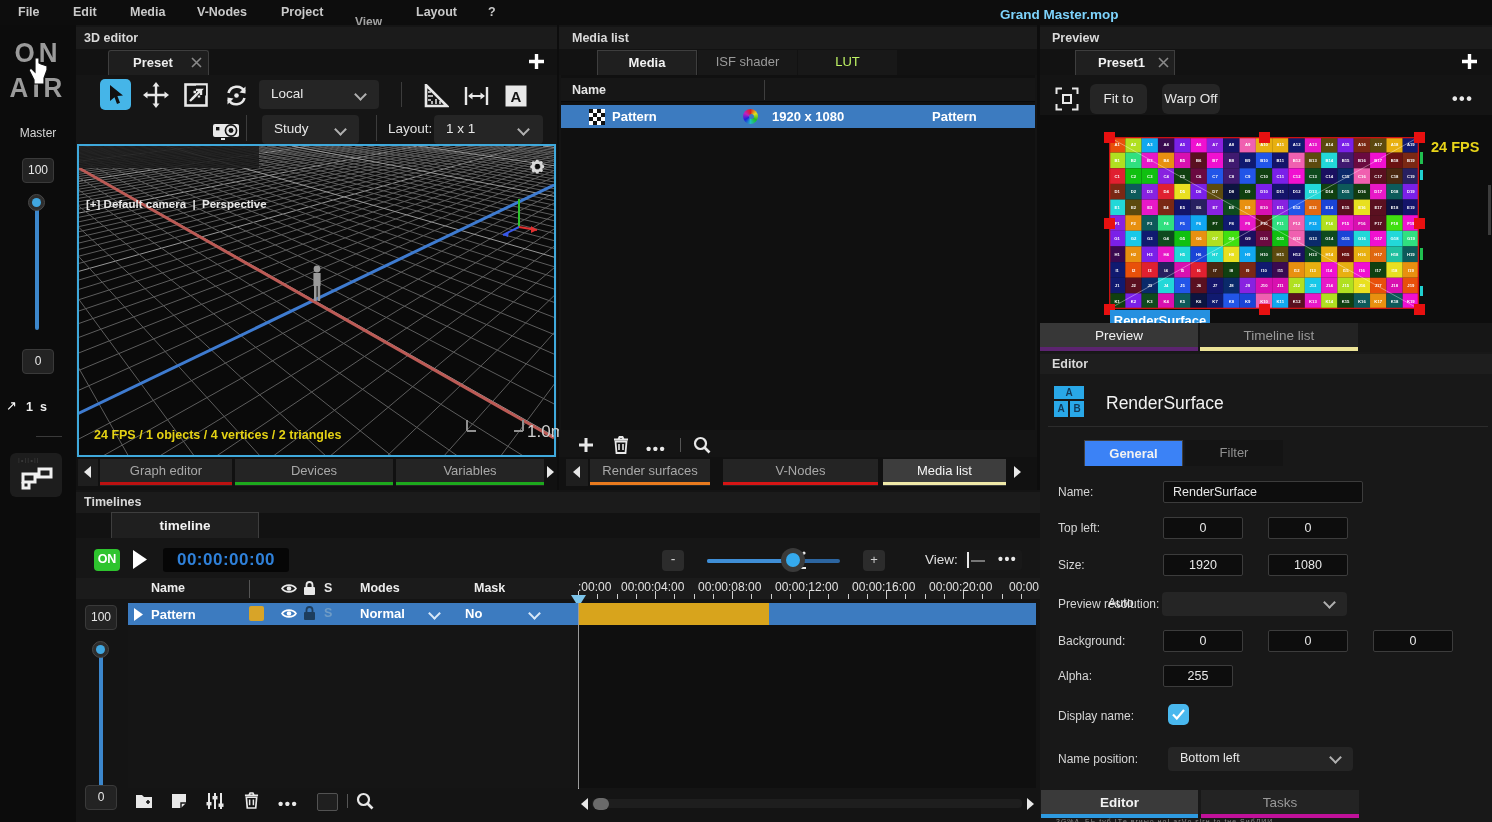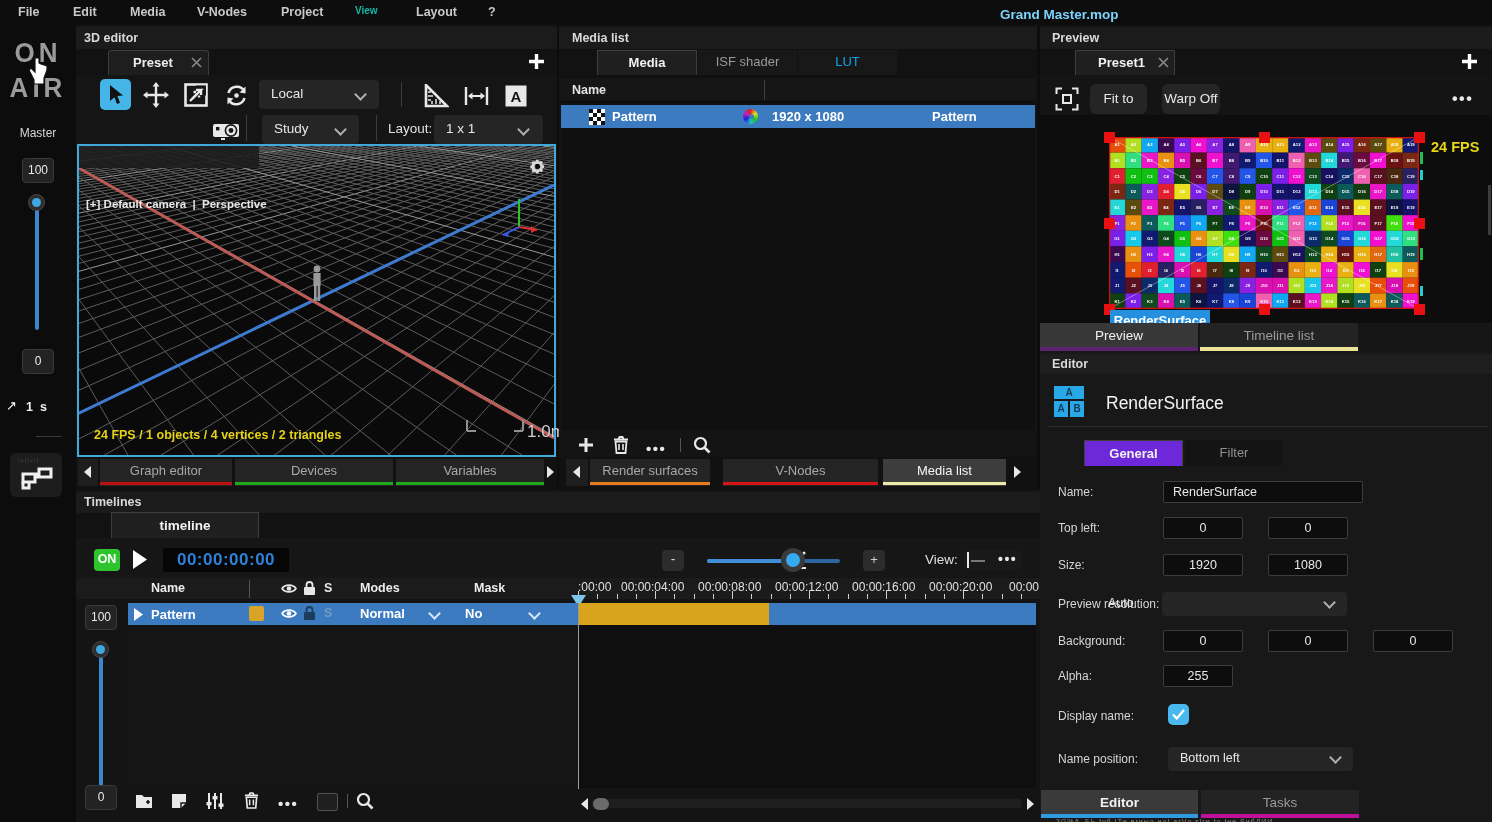--- a/index.html
+++ b/index.html
@@ -11,21 +11,21 @@
 .dd{position:absolute;background:#252525;border-radius:4px;color:#e0e0e0;font-size:13px;}
 .chev{position:absolute;width:9px;height:9px;border-right:2px solid #b0b0b0;border-bottom:2px solid #b0b0b0;transform:rotate(45deg);}
 </style></head><body>
 
 <div class="abs" style="left:0;top:0;width:1492px;height:25px;background:#0d0d0d;"></div>
 <div class="abs" style="top:5px;color:#c9c9c9;font-size:12.5px;font-weight:bold;left:18px;">File</div>
 <div class="abs" style="top:5px;color:#c9c9c9;font-size:12.5px;font-weight:bold;left:73px;">Edit</div>
 <div class="abs" style="top:5px;color:#c9c9c9;font-size:12.5px;font-weight:bold;left:130px;">Media</div>
 <div class="abs" style="top:5px;color:#c9c9c9;font-size:12.5px;font-weight:bold;left:197px;">V-Nodes</div>
 <div class="abs" style="top:5px;color:#c9c9c9;font-size:12.5px;font-weight:bold;left:281px;">Project</div>
-<div class="abs" style="top:5px;color:#14b8a6;font-size:10px;font-weight:bold;left:355px;">View</div>
+<div class="abs" style="top:15px;color:#a3a3a3;font-size:12px;font-weight:bold;left:355px;">View</div>
 <div class="abs" style="top:5px;color:#c9c9c9;font-size:12.5px;font-weight:bold;left:416px;">Layout</div>
 <div class="abs" style="top:5px;color:#c9c9c9;font-size:12.5px;font-weight:bold;left:488px;">?</div>
 <div class="abs" style="top:7px;color:#7dd3fc;font-size:13.5px;font-weight:bold;left:1000px;">Grand Master.mop</div>
 
 <div class="abs" style="left:0;top:25px;width:76px;height:797px;background:#0c0c0c;"></div>
 <div class="abs" style="left:8px;top:36px;width:60px;color:#9b9b9b;font-weight:bold;font-size:26px;letter-spacing:4px;line-height:34px;text-align:center;transform:scaleY(1.05);">ON<br>AIR</div>
 <svg class="abs" style="left:28px;top:56px;" width="24" height="30" viewBox="0 0 24 30">
  <path d="M7 2 L7 16 L3 12 L1 14 L6 24 L6 28 L16 28 L16 22 L19 14 L19 10 L16 9 L13 8 L11 7 L11 2 Z" fill="#fff" stroke="#111" stroke-width="1.2"></path>
 </svg>
 <div class="abs lbl" style="left:0;top:126px;width:76px;text-align:center;">Master</div>
@@ -274,21 +274,21 @@
 <svg class="abs" style="left:546px;top:466px;" width="9" height="12" viewBox="0 0 9 12">
     <path d="M1 0 L8 6 L1 12 Z" fill="#e8e8e8"></path>
   </svg>
 
 <div class="abs" style="left:559px;top:25px;width:478px;height:465px;background:#141414;"></div>
 <div class="abs" style="left:559px;top:27px;width:478px;height:22px;background:#1b1b1b;"></div>
 <div class="abs panel-title" style="left:572px;top:31px;">Media list</div>
 <div class="abs" style="left:559px;top:49px;width:478px;height:26px;background:#121212;"></div>
 <div class="abs" style="left:597px;top:50px;width:100px;height:25px;background:#1f1f1f;border:1px solid #3e3e3e;border-bottom:none;color:#f2f2f2;font-size:13px;font-weight:bold;text-align:center;line-height:24px;">Media</div>
 <div class="abs" style="left:698px;top:50px;width:99px;height:25px;background:#181818;color:#9a9a9a;font-size:13px;text-align:center;line-height:24px;">ISF shader</div>
-<div class="abs" style="left:798px;top:50px;width:99px;height:25px;background:#181818;color:#0ea5e9;font-size:13px;text-align:center;line-height:24px;">LUT</div>
+<div class="abs" style="left:798px;top:50px;width:99px;height:25px;background:#181818;color:#bef264;font-size:13px;text-align:center;line-height:24px;">LUT</div>
 
 <div class="abs" style="left:561px;top:75px;width:474px;height:355px;background:#101010;"></div>
 <div class="abs" style="left:561px;top:78px;width:474px;height:24px;background:#161616;border-bottom:1px solid #090909;"></div>
 <div class="abs" style="left:572px;top:83px;color:#e4e4e4;font-size:12.5px;font-weight:bold;">Name</div>
 <div class="abs" style="left:764px;top:80px;width:1px;height:20px;background:#3e3e3e;"></div>
 <div class="abs" style="left:561px;top:105px;width:474px;height:23px;background:#3c7bc0;"></div>
 <svg class="abs" style="left:589px;top:109px;" width="16" height="16" viewBox="0 0 16 16">
  <rect width="16" height="16" fill="#fff"></rect>
  <g fill="#111">
       <rect x="0" y="0" width="4" height="4"></rect>
@@ -802,21 +802,21 @@
 
 <div class="abs" style="left:1040px;top:352px;width:452px;height:438px;background:#181818;"></div>
 <div class="abs" style="left:1040px;top:354px;width:452px;height:20px;background:#1e1e1e;"></div>
 <div class="abs panel-title" style="left:1052px;top:357px;">Editor</div>
 <div class="abs" style="left:1054px;top:386px;width:30px;height:13px;background:#29a8e8;color:#123a5a;font-size:10px;font-weight:bold;text-align:center;line-height:13px;">A</div>
 <div class="abs" style="left:1054px;top:401px;width:14px;height:16px;background:#29a8e8;color:#123a5a;font-size:10px;font-weight:bold;text-align:center;line-height:16px;">A</div>
 <div class="abs" style="left:1070px;top:401px;width:14px;height:16px;background:#29a8e8;color:#123a5a;font-size:10px;font-weight:bold;text-align:center;line-height:16px;">B</div>
 <div class="abs" style="left:1106px;top:393px;color:#f2f2f2;font-size:17.5px;">RenderSurface</div>
 <div class="abs" style="left:1048px;top:426px;width:440px;height:1px;background:#2c2c2c;"></div>
 
-<div class="abs" style="left:1084px;top:440px;width:99px;height:26px;background:#6d28d9;border:1px solid #404040;border-bottom:none;color:#f2f2f2;font-size:13px;font-weight:bold;text-align:center;line-height:25px;">General</div>
+<div class="abs" style="left:1084px;top:440px;width:99px;height:26px;background:#3b82f6;border:1px solid #404040;border-bottom:none;color:#f2f2f2;font-size:13px;font-weight:bold;text-align:center;line-height:25px;">General</div>
 <div class="abs" style="left:1185px;top:440px;width:98px;height:26px;background:#141414;color:#909090;font-size:13px;text-align:center;line-height:25px;">Filter</div>
 
 <div class="abs lbl" style="left:1058px;top:485px;">Name:</div>
 <div class="inp" style="left:1163px;top:481px;width:200px;height:22px;text-align:left;padding-left:9px;">RenderSurface</div>
 <div class="abs lbl" style="left:1058px;top:521px;">Top left:</div>
 <div class="inp" style="left:1163px;top:517px;width:80px;height:22px;">0</div>
 <div class="inp" style="left:1268px;top:517px;width:80px;height:22px;">0</div>
 <div class="abs lbl" style="left:1058px;top:558px;">Size:</div>
 <div class="inp" style="left:1163px;top:554px;width:80px;height:22px;">1920</div>
 <div class="inp" style="left:1268px;top:554px;width:80px;height:22px;">1080</div>

